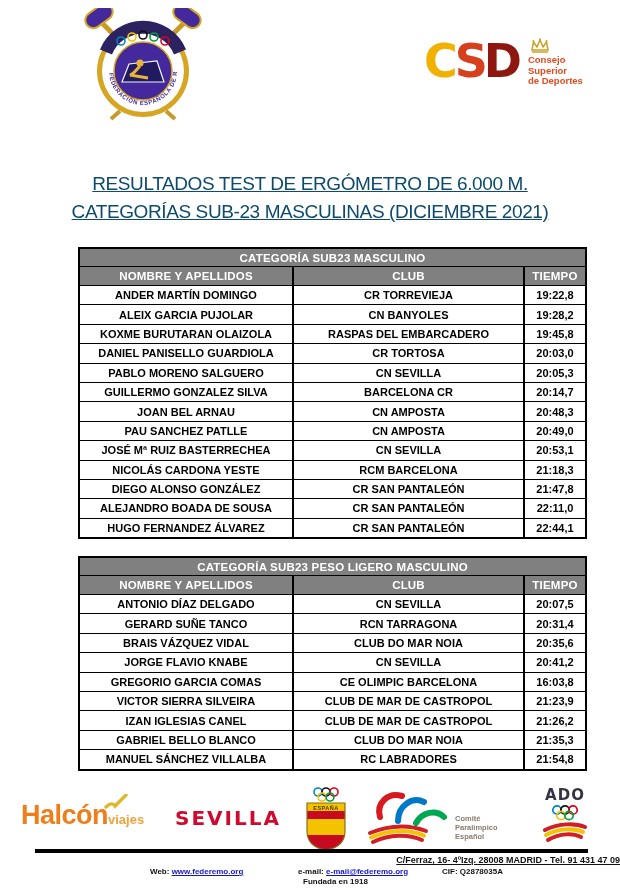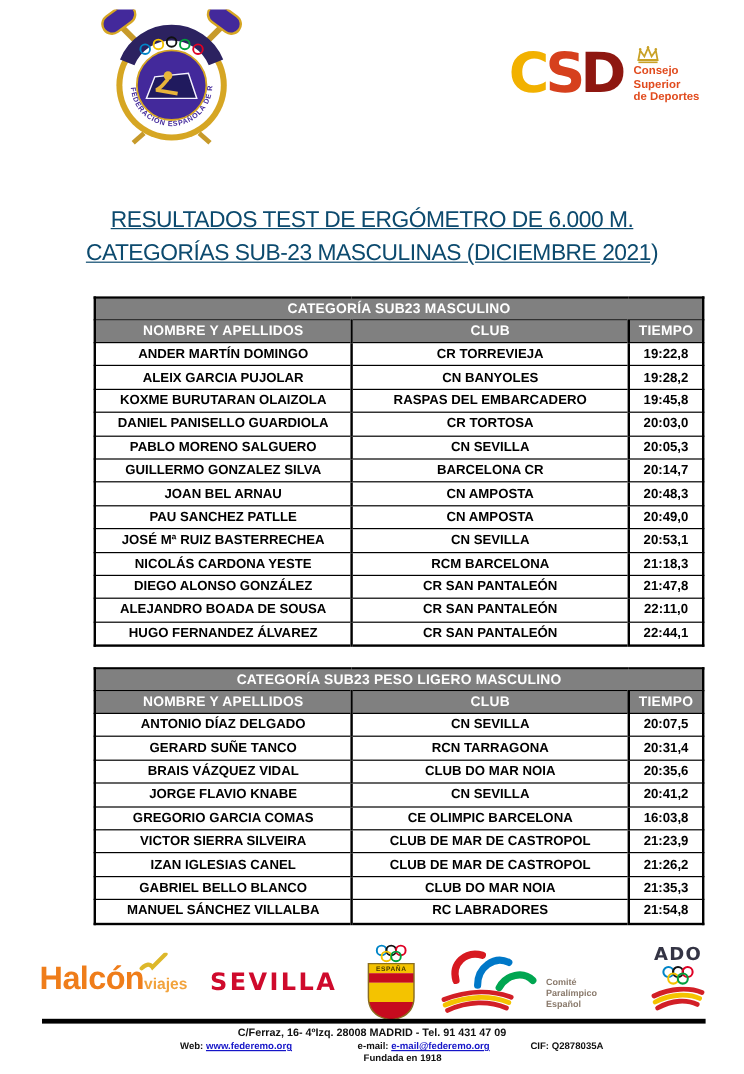--- a/index.html
+++ b/index.html
@@ -27,35 +27,35 @@
   table.results th,table.results td{border:1px solid #000;text-align:center;padding:0;
                 font-weight:bold;overflow:hidden;white-space:nowrap;}
   table.results td+td,table.results th+th{border-left-width:2px;}
   table.results th{background:#808080;color:#fff;font-size:11.5px;height:18px;letter-spacing:0.2px;}
   table.results th.cat{height:17px;}
   table.results td{font-size:11px;color:#000;height:18.4px;}
   #table-1{top:247px;}
   #table-2{top:556px;}
 
   
-  .halcon{position:absolute;left:33px;top:800px;width:145px;height:55px;}
+  .halcon{position:absolute;left:21px;top:800px;width:145px;height:55px;}
   .halcon .main{color:#ef7d1a;font-size:27px;font-weight:bold;letter-spacing:-0.5px;}
   .halcon .sub{color:#f2a33c;font-size:13px;font-weight:bold;}
   .halcon svg{position:absolute;left:82px;top:-6px;}
   .toyota{position:absolute;left:175px;top:806px;width:95px;color:#cf0a2c;
           font-size:20px;font-weight:900;letter-spacing:2px;font-family:"DejaVu Sans",sans-serif;}
   .coe{position:absolute;left:303px;top:786px;}
   .paralympic{position:absolute;left:356px;top:789px;display:flex;align-items:flex-end;gap:4px;}
   .paralympic-text{color:#8a7a6c;font-size:7.5px;font-weight:bold;line-height:1.2;padding-bottom:8px;}
   .ado{position:absolute;left:537px;top:786px;width:56px;display:flex;flex-direction:column;align-items:center;}
   .ado-label{color:#343444;font-size:15px;font-weight:900;letter-spacing:1px;font-family:"DejaVu Sans",sans-serif;}
 
   
   .footer-rule{position:absolute;left:35px;top:849px;width:553px;height:4px;background:#000;}
-  .f1{position:absolute;top:855px;left:0;width:100%;text-align:center;font-size:9px;font-weight:bold;color:#111;}
+  .f1{position:absolute;top:855px;left:0;width:100%;text-align:right;font-size:9px;font-weight:bold;color:#111;text-decoration:underline;}
   .f2{position:absolute;top:867px;left:0;width:100%;font-size:8px;font-weight:bold;color:#111;}
   .f2 .seg-web{position:absolute;left:150px;}
   .f2 .seg-email{position:absolute;left:298px;}
   .f2 .seg-cif{position:absolute;left:442px;}
   .f3{position:absolute;top:877px;left:303px;font-size:8px;font-weight:bold;color:#111;text-align:center;}
   .link{color:#1515c8;text-decoration:underline;cursor:pointer;}
 </style>
 </head>
 <body>
 

